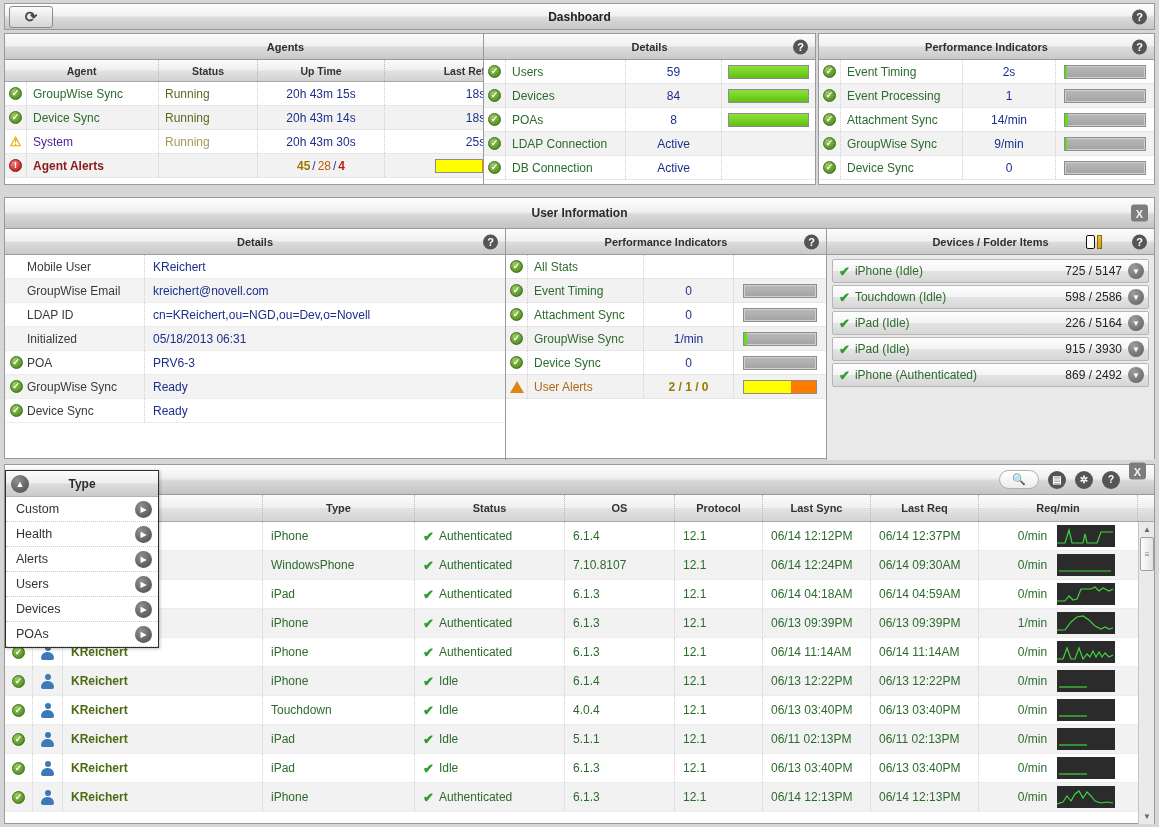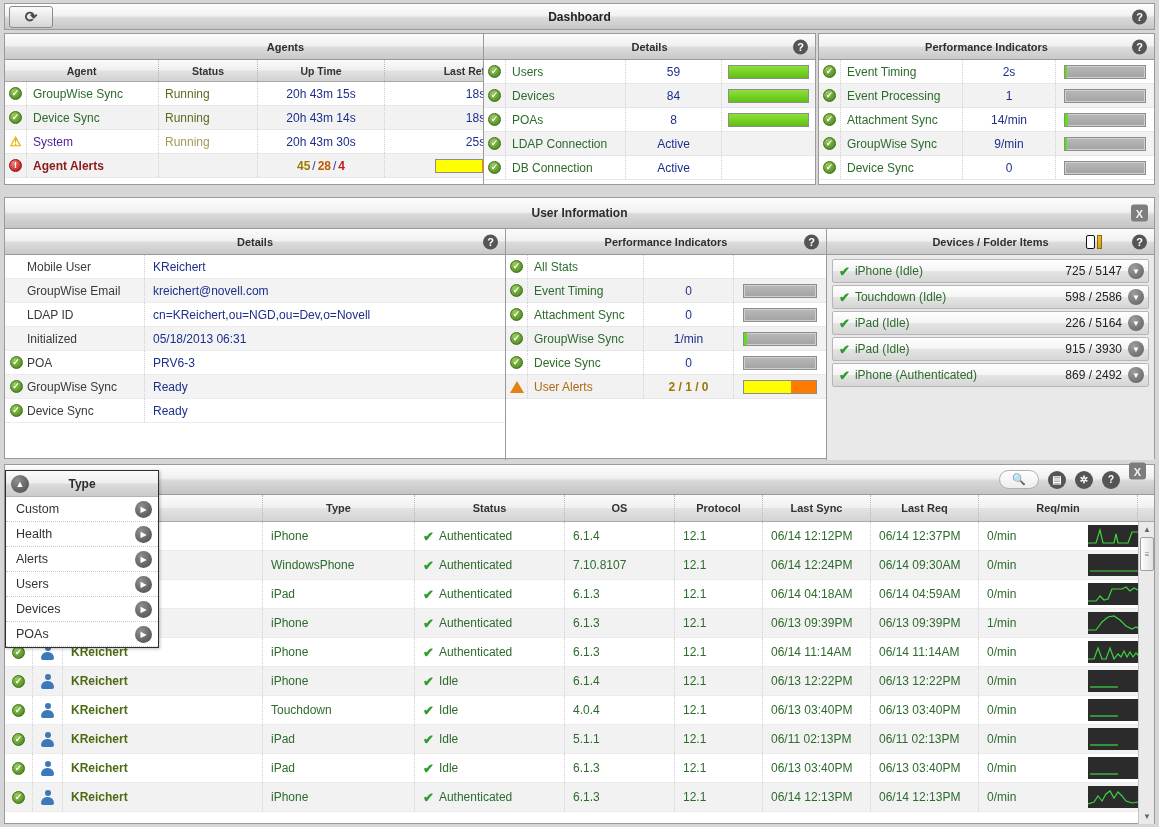--- a/index.html
+++ b/index.html
@@ -229,21 +229,21 @@
   .trow > div:last-child { border-right: none; }
   .c-ic   { width: 28px; justify-content: center; padding: 0; }
   .c-av   { width: 30px; justify-content: center; padding: 0; }
   .c-user { width: 200px; color: #4c6b13; font-weight: bold; }
   .c-type { width: 152px; color: #2d6b2d; text-align: center; }
   .c-status { width: 150px; color: #2d6b2d; gap: 5px; }
   .c-os   { width: 110px; color: #2d6b2d; }
   .c-proto{ width: 88px; color: #2d6b2d; }
   .c-sync { width: 108px; color: #2d6b2d; }
   .c-req  { width: 108px; color: #2d6b2d; }
-  .c-rpm  { flex: 1; justify-content: space-between; gap: 10px; color: #2d6b2d; }
+  .c-rpm  { flex: 1; justify-content: center; gap: 10px; color: #2d6b2d; }
 
   .avatar {
     width: 13px; height: 15px; position: relative;
   }
   .avatar::before {
     content: ''; position: absolute; left: 3.5px; top: 0;
     width: 6px; height: 6px; border-radius: 50%; background: #3d78b8;
   }
   .avatar::after {
     content: ''; position: absolute; left: 0; top: 7px;
@@ -357,21 +357,21 @@
     </div>
     <div class="row">
       <div class="ic">
           <span class="alert-dot">!</span>
         </div>
       <div style="width:132px;color:#8b1a1a;font-weight:bold">Agent Alerts</div>
       <div style="width:99px"></div>
       <div style="width:127px;justify-content:center;display:flex;gap:2px">
         <span style="color:#9a7a00;font-weight:bold">45</span>
         <span style="color:#3333aa">/</span>
-        <span style="color:#c05a00;font-weight:bold">28</span>
+        <span style="color:#c05a00;font-weight:normal">28</span>
         <span style="color:#3333aa">/</span>
         <span style="color:#c01b1b;font-weight:bold">4</span>
       </div>
       <div style="flex:1;justify-content:center">
         <div class="gauge" style="display:flex">
           <i style="background:#ffff00;width:58%"></i>
           <i style="background:#ff7b00;width:36%"></i>
           <i style="background:#e00000;width:6%"></i>
         </div>
       </div>

